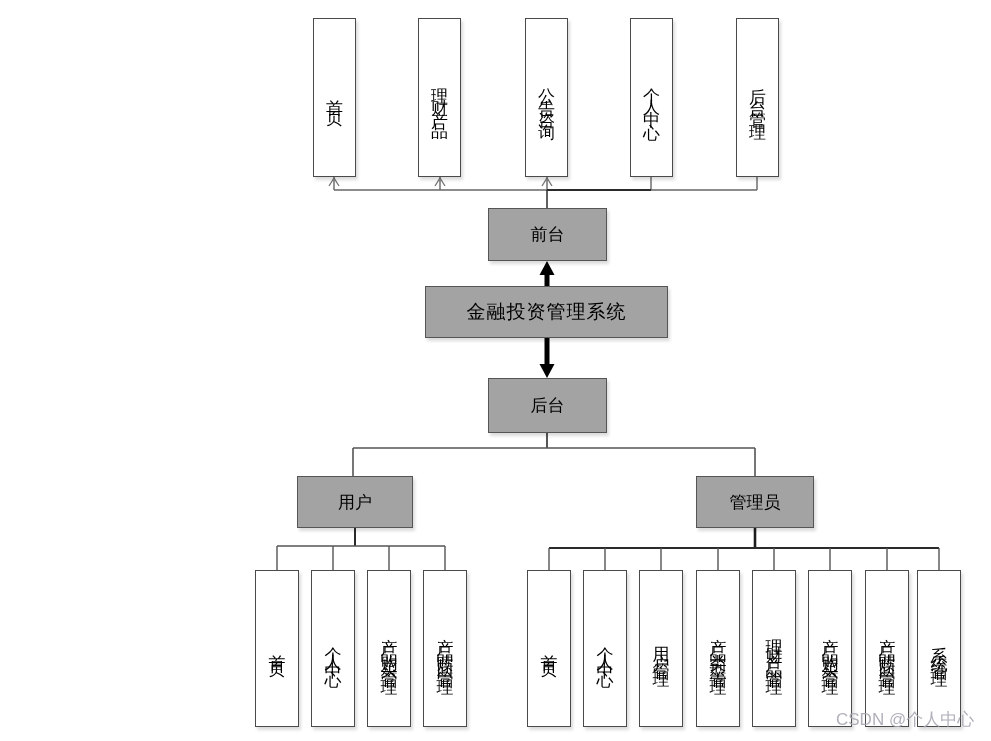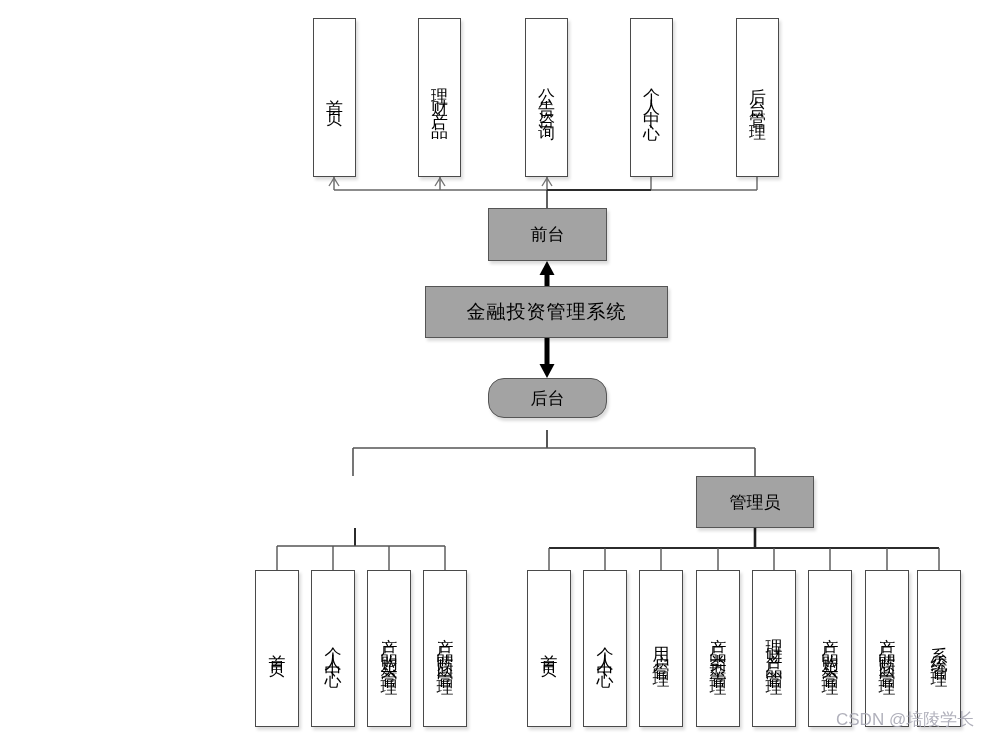--- a/index.html
+++ b/index.html
@@ -88,33 +88,34 @@
   <div class="vbox top" style="left:313px;top:18px;">首页</div>
   <div class="vbox top" style="left:418px;top:18px;">理财产品</div>
   <div class="vbox top" style="left:525px;top:18px;">公告咨询</div>
   <div class="vbox top" style="left:630px;top:18px;">个人中心</div>
   <div class="vbox top" style="left:736px;top:18px;">后台管理</div>
 
   <div class="hbox" style="left:488px;top:208px;width:119px;height:53px;">前台</div>
 
   <div class="hbox root" style="left:425px;top:286px;width:243px;height:52px;">金融投资管理系统</div>
 
-  <div class="hbox" style="left:488px;top:378px;width:119px;height:40px;border-radius:16px;">后台</div>
+  <div class="hbox" style="left:488px;top:378px;width:119px;height:55px;">后台</div>
 
+  <div class="hbox" style="left:297px;top:476px;width:116px;height:52px;">用户</div>
   <div class="hbox" style="left:696px;top:476px;width:118px;height:52px;text-align:center;">管理员</div>
 
   <div class="vbox leaf" style="left:255px;top:570px;">首页</div>
   <div class="vbox leaf" style="left:311px;top:570px;">个人中心</div>
   <div class="vbox leaf" style="left:367px;top:570px;">产品购买管理</div>
   <div class="vbox leaf" style="left:423px;top:570px;">产品赎回管理</div>
 
   <div class="vbox leaf" style="left:527px;top:570px;">首页</div>
   <div class="vbox leaf" style="left:583px;top:570px;">个人中心</div>
   <div class="vbox leaf" style="left:639px;top:570px;">用户管理</div>
   <div class="vbox leaf" style="left:696px;top:570px;">产品类型管理</div>
   <div class="vbox leaf" style="left:752px;top:570px;">理财产品管理</div>
   <div class="vbox leaf" style="left:808px;top:570px;">产品购买管理</div>
   <div class="vbox leaf" style="left:865px;top:570px;">产品赎回管理</div>
   <div class="vbox leaf" style="left:917px;top:570px;">系统管理</div>
 
-  <div id="watermark" style="color: rgb(168, 168, 180);">CSDN @培陵学长</div>
+  <div id="watermark" style="color: rgb(168, 168, 180);">CSDN @个人中心</div>
 
 </div>
 
 </body></html>

